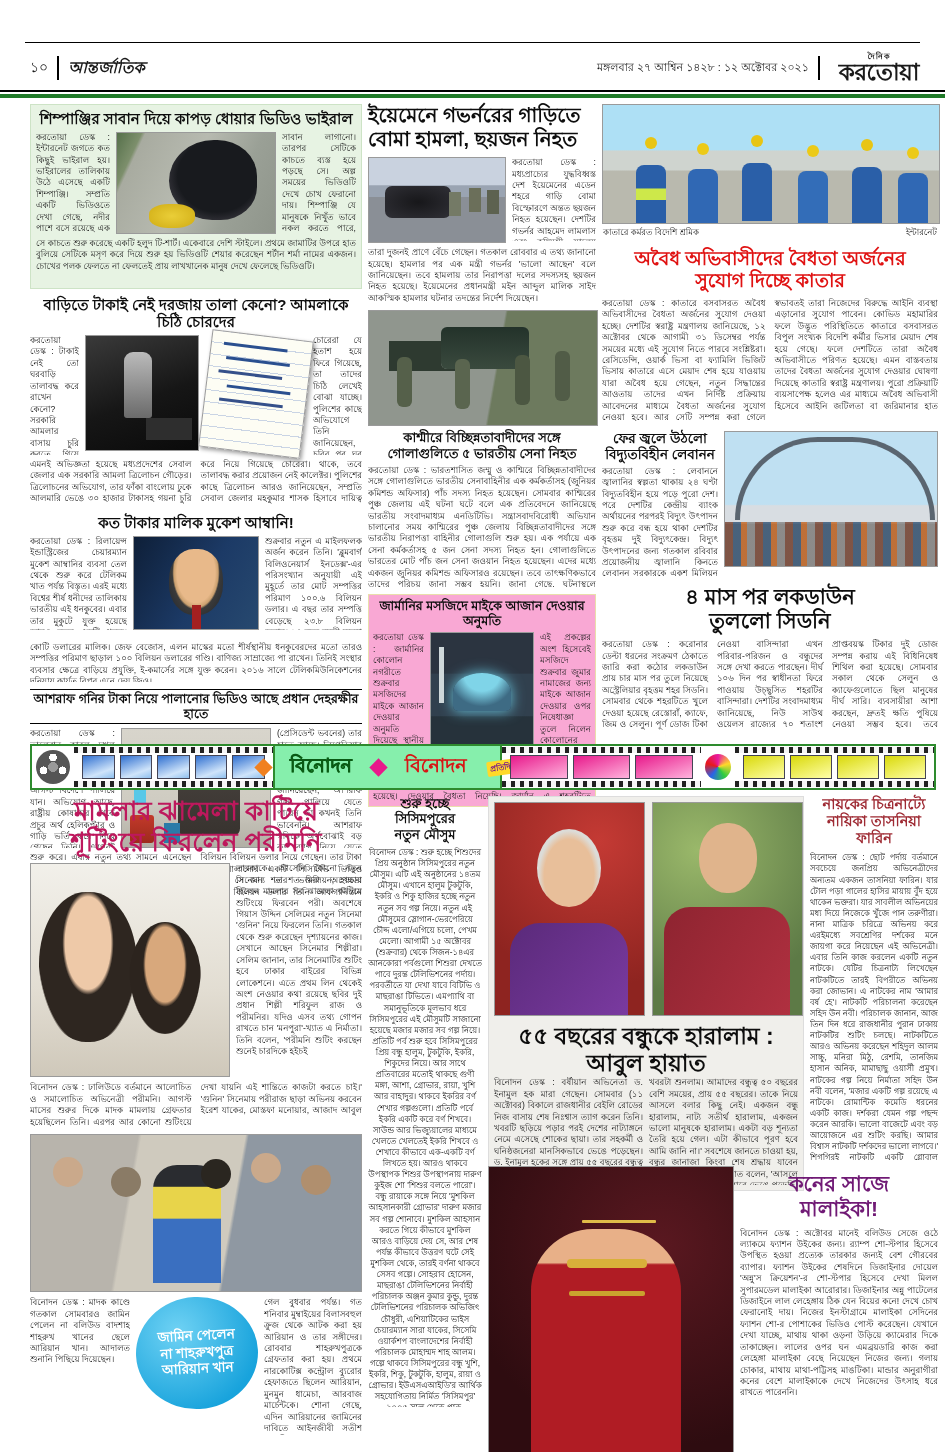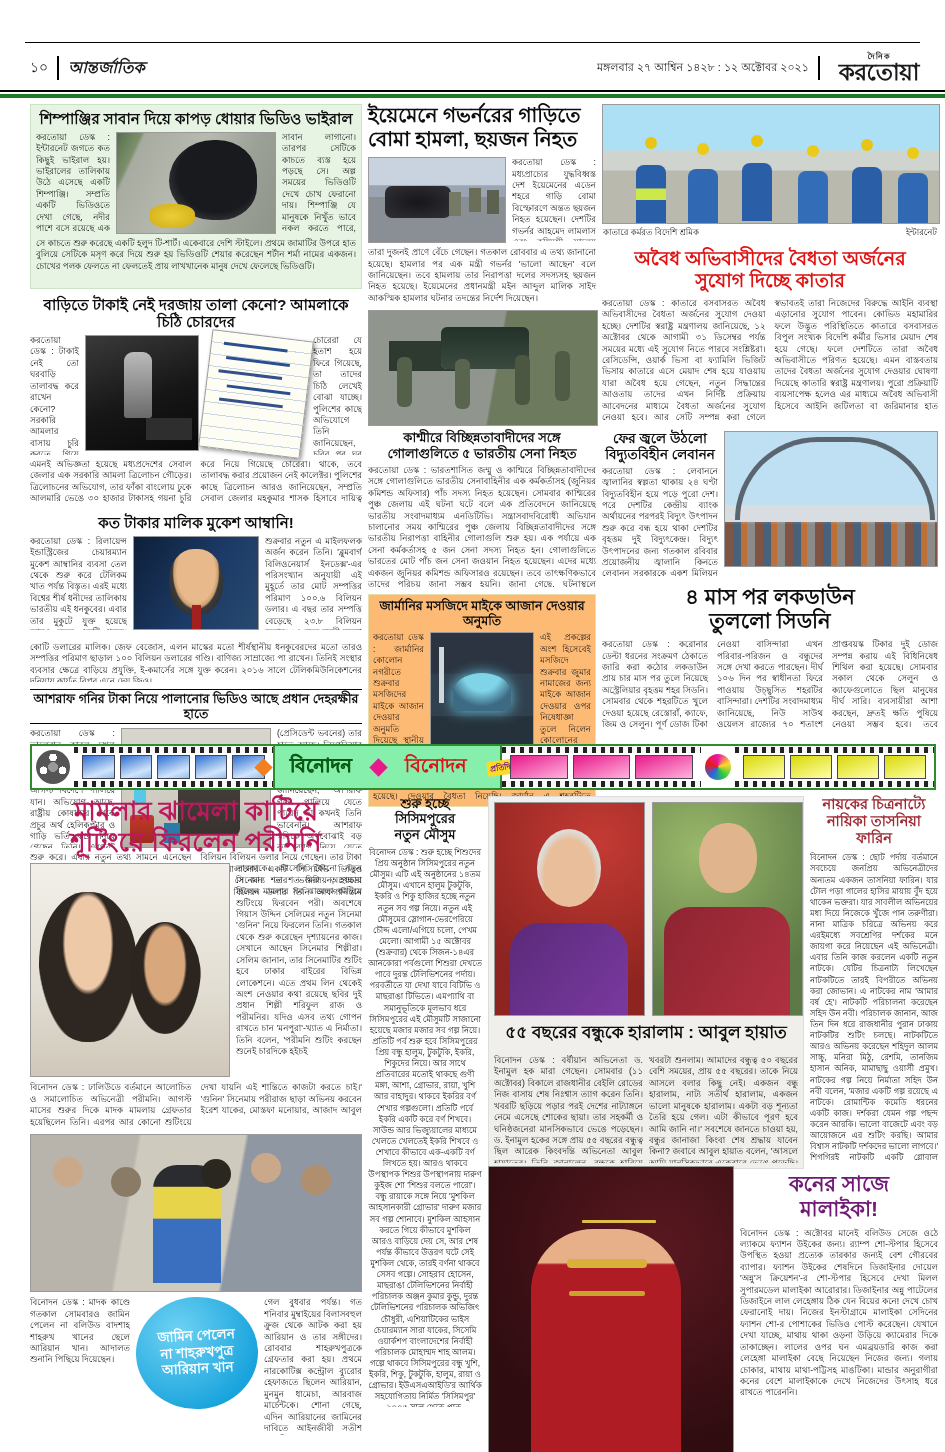--- a/index.html
+++ b/index.html
@@ -28,35 +28,35 @@
   .logo .tag{font-size:8px;font-weight:bold;letter-spacing:1px;}
   .logo .nm{font-size:23px;font-weight:900;letter-spacing:-.5px;}
 
   
   #col-left{left:30px;top:104px;width:332px;}
   #col-mid{left:368px;top:104px;width:228px;}
   #col-right{left:602px;top:104px;width:336px;}
   .art{margin-bottom:7px;}
 
   .greenbox{background:#e7f3e3;border:1px solid #cde3c6;padding:4px 5px;}
-  .creambox{background:#fdba74;border:1px solid #e9dfab;padding:4px;}
+  .creambox{background:#f9a8d4;border:1px solid #e9dfab;padding:4px;}
 
   .h-chimp{font-size:15px;margin:1px 0 4px;}
   .h-thief{font-size:15px;margin:0 0 4px;}
   .h-ambani{font-size:15px;margin:2px 0 4px;}
   .h-ghani{font-size:12.5px;margin:0 0 4px;border-top:1.5px solid #000;border-bottom:1.5px solid #000;padding:2px 0;}
   .h-yemen{font-size:20px;margin:0 0 6px;text-align:left;}
   .h-kashmir{font-size:13px;margin:4px 0 4px;}
   .h-mosque{font-size:12.5px;margin:0 0 4px;}
   .h-qatar{font-size:19px;color:#e01212;margin:6px 0 5px;}
   .h-leb{font-size:13.5px;margin:0 0 3px;}
   .h-sydney{font-size:21px;margin:6px 0 5px;}
   .h-pori{font-size:26px;color:#be185d;margin:0 0 6px;}
   .h-sisim{font-size:13px;margin:0 0 5px;}
-  .h-abul{font-size:17px;margin:7px 0 12px;}
+  .h-abul{font-size:23px;margin:7px 0 0;}
   .h-tasnia{font-size:14.5px;color:#9e2a33;margin:0 0 5px;}
   .h-malaika{font-size:21px;color:#701a75;margin:0 0 6px;}
 
   .col2{column-count:2;column-gap:9px;}
   .col3{column-count:3;column-gap:9px;}
 
   
   #banner{left:30px;top:744px;width:906px;height:46px;border:2px solid #2e8b2e;display:flex;align-items:stretch;background:#fff;box-sizing:border-box;}
   .reel{width:34px;height:34px;margin:4px;border-radius:50%;flex:none;
         background:radial-gradient(circle 4px at 50% 22%,#fff 97%,transparent),radial-gradient(circle 4px at 22% 60%,#fff 97%,transparent),radial-gradient(circle 4px at 78% 60%,#fff 97%,transparent),radial-gradient(circle 5px at 50% 50%,#999 97%,transparent),#555;}

